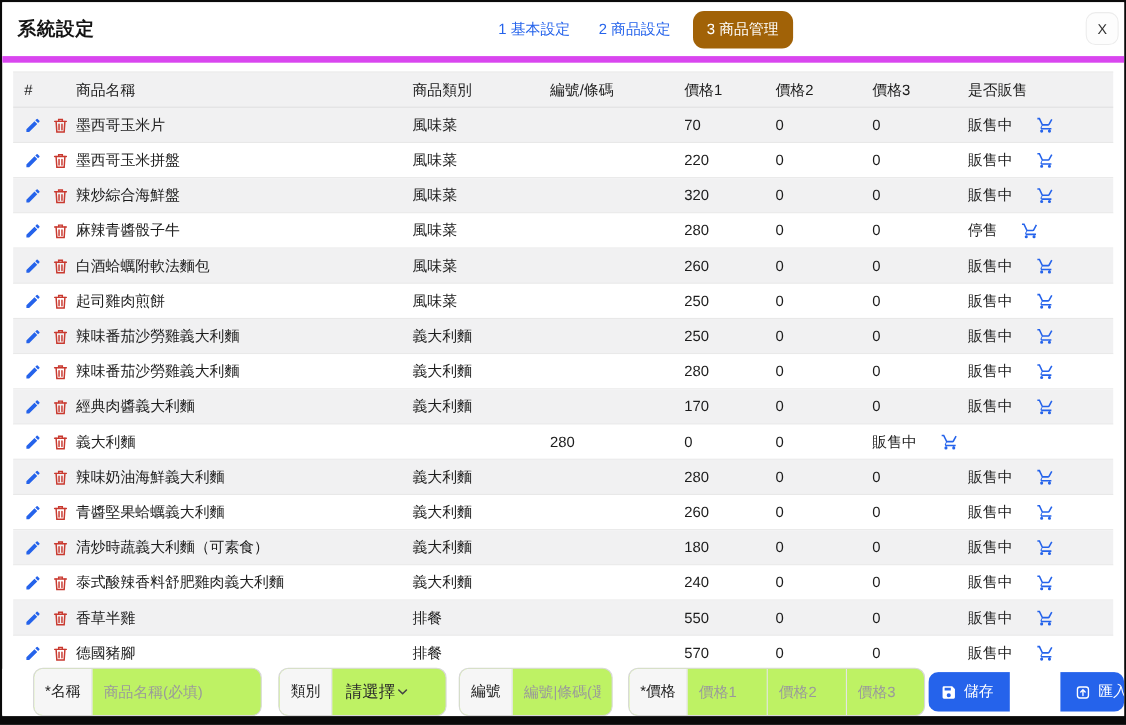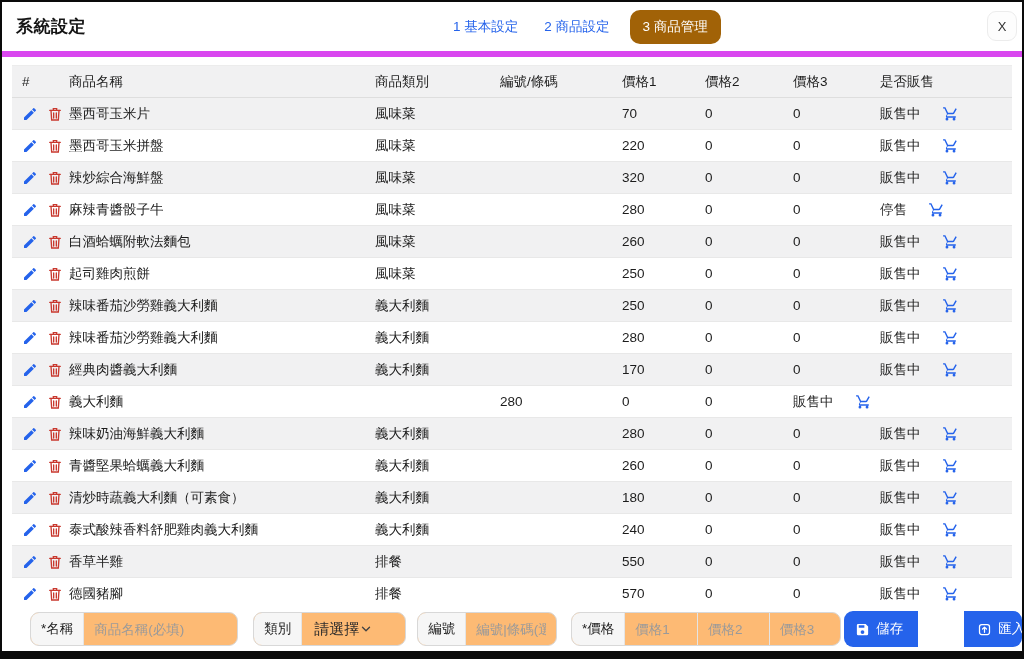--- a/index.html
+++ b/index.html
@@ -42,22 +42,22 @@
   .icon-btn svg { width: 100%; height: 100%; }
   .c-status { display: flex; align-items: center; gap: 21px; }
   .cart { width: 17px; height: 17px; display: inline-flex; cursor: pointer; }
   .cart svg { width: 100%; height: 100%; }
   
   .footer {
     position: absolute; left: 0; right: 0; bottom: 1px; height: 42px;
     display: flex; align-items: center; padding-left: 28px; background: #fff;
   }
   .group {
-    display: flex; align-items: stretch; height: 34px;
-    border: 1px solid #d8d8d8; border-radius: 9px; overflow: hidden; background: #fdba74;
+    display: flex; align-items: stretch; height: 44px;
+    border: 1px solid #d8d8d8; border-radius: 9px; overflow: hidden; background: #bef264;
   }
   .group .lbl {
     display: flex; align-items: center; padding: 0 10px; background: #f6f6f6;
     border-right: 1px solid #e4e4e4; font-size: 13.5px; color: #222; white-space: nowrap;
   }
   .group input {
     border: none; outline: none; padding: 0 10px; font-size: 13.5px;
     color: #222; background: transparent; min-width: 0;
   }
   .group input::placeholder { color: #9a9a9a; }

